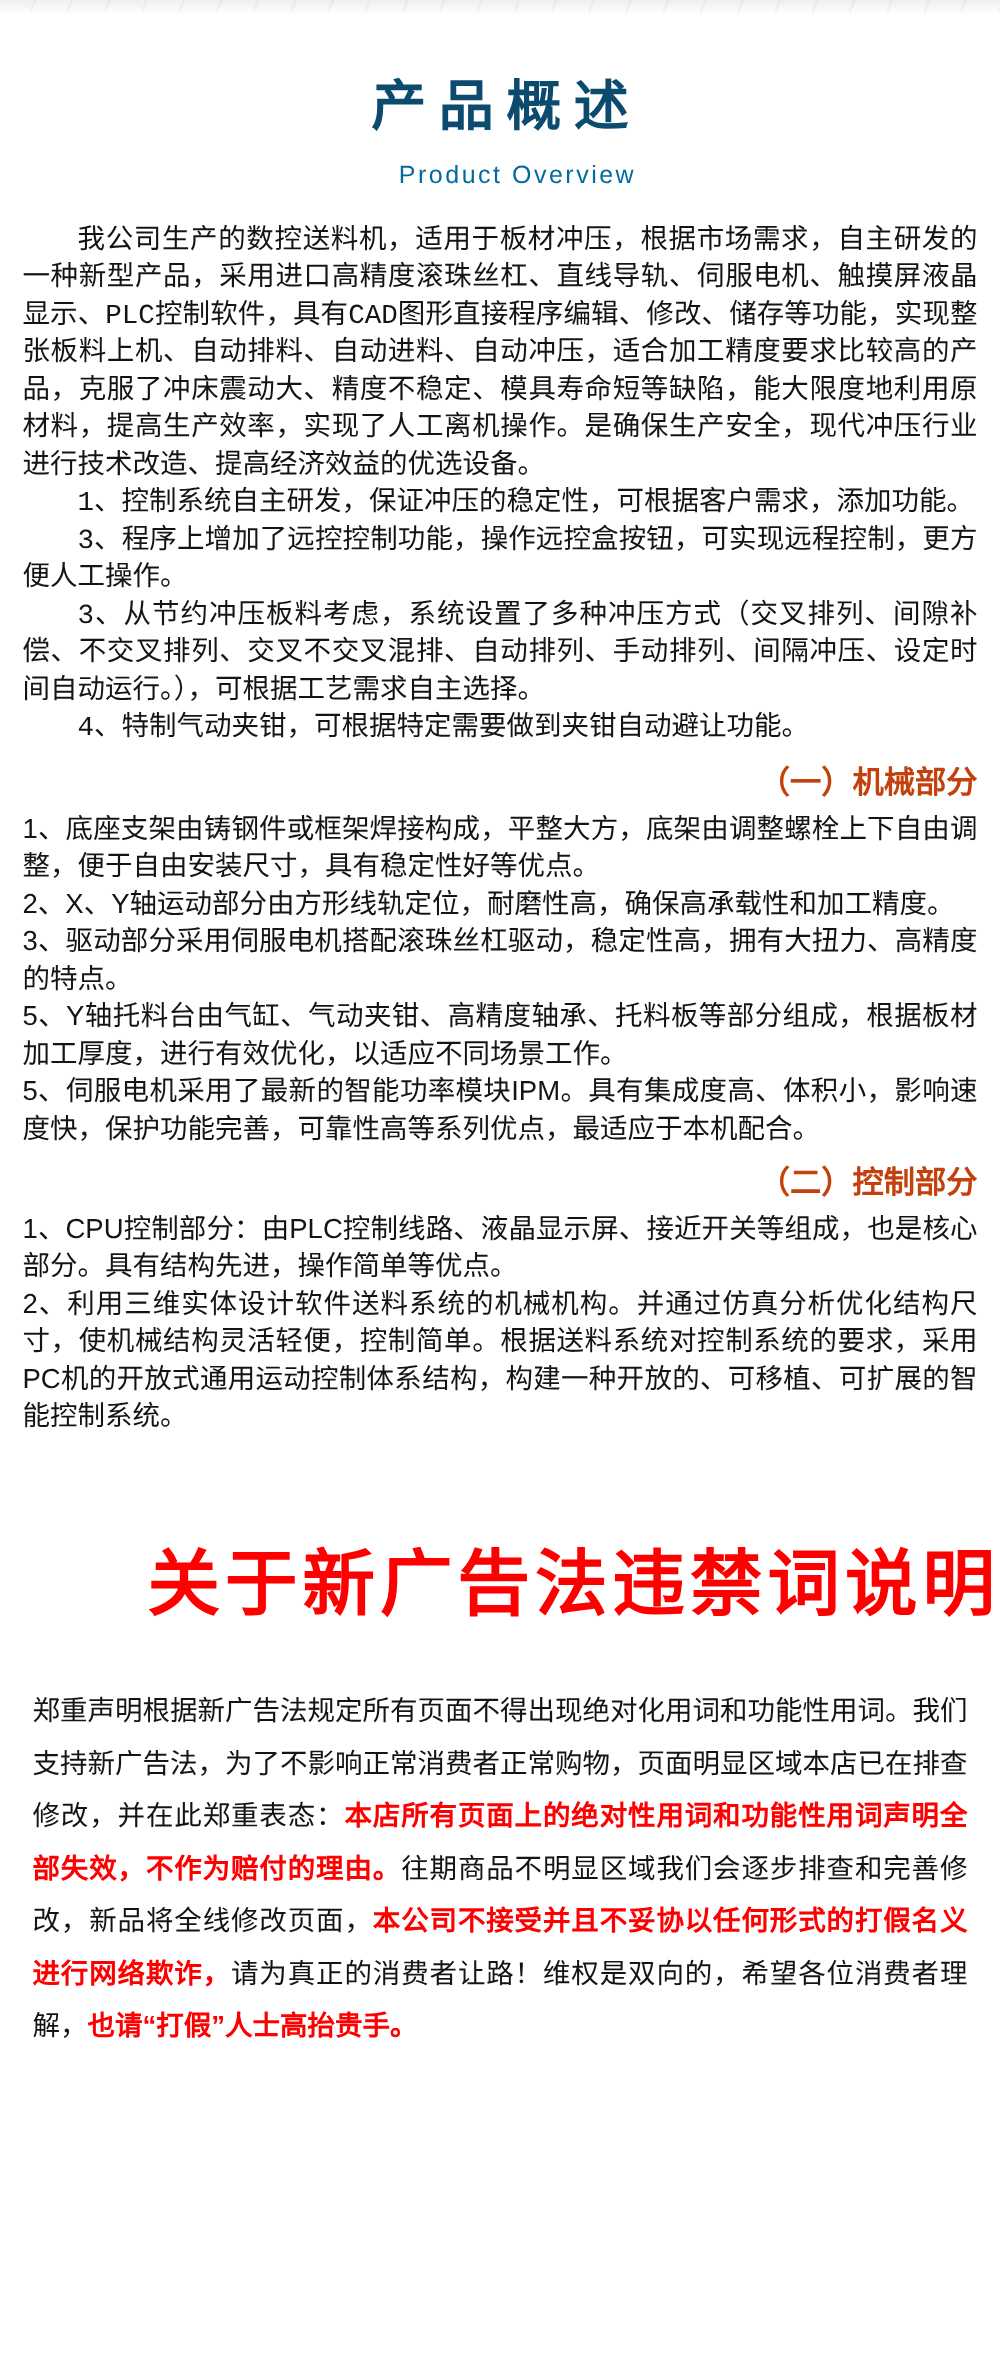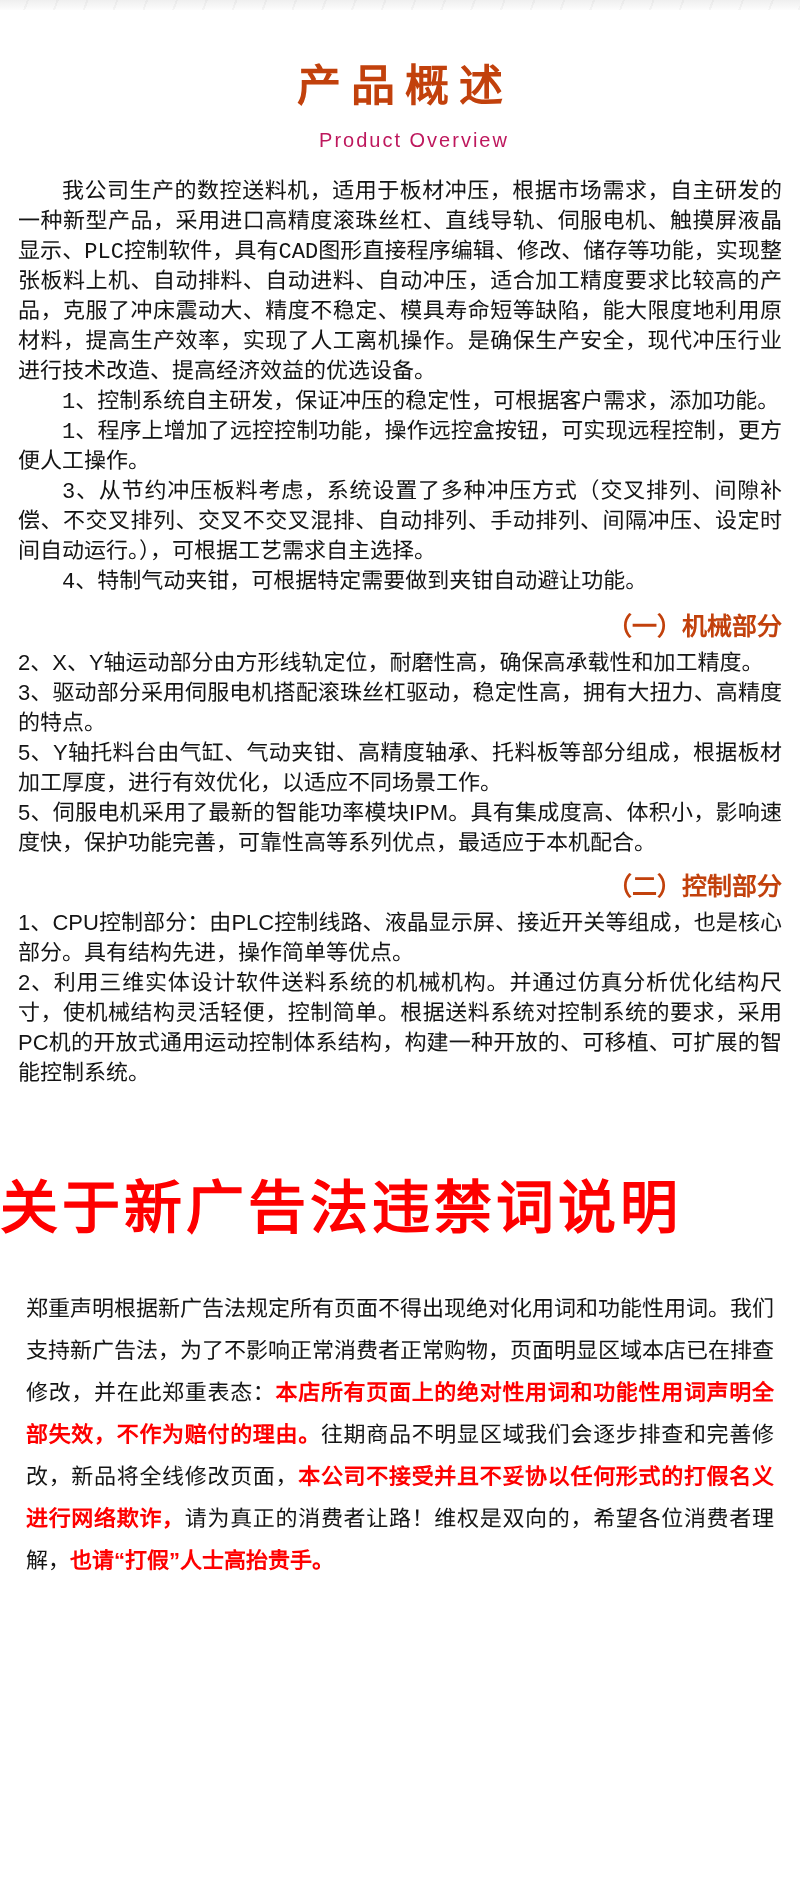--- a/index.html
+++ b/index.html
@@ -16,29 +16,29 @@
     width: 800px;
     background:
       repeating-linear-gradient(-70deg, rgba(0,0,0,0.03) 0 2px, rgba(0,0,0,0) 2px 28px),
       linear-gradient(180deg, #efefef 0%, #f7f7f7 60%, #fdfdfd 100%);
   }
   header { text-align: center; padding-top: 50px; }
   .page-title {
     margin: 0;
     font-size: 44px;
     font-weight: bold;
-    color: #c2410c;
+    color: #0c4a6e;
     letter-spacing: 10px;
     text-indent: 10px; 
     line-height: 1.2;
   }
   .page-subtitle {
     margin-top: 16px;
     font-size: 20px;
-    color: #be185d;
+    color: #0369a1;
     letter-spacing: 2px;
     margin-left: 28px;
   }
   .content {
     margin-top: 26px;
     padding: 0 18px;
     font-size: 22px;
     line-height: 30px;
     text-align: justify;
     color: #141414;
@@ -49,21 +49,21 @@
     margin: 12px 0 6px 0;
     font-size: 25px;
     font-weight: bold;
     color: #c2410c;
     line-height: 32px;
     text-align: right;
   }
   .notice { margin-top: 88px; }
   .notice-title {
     margin: 0;
-    text-align: left;
+    text-align: right;
     font-size: 58px;
     line-height: 64px;
     font-weight: bold;
     letter-spacing: 4px;
     color: #fe0000;
   }
   .notice-body {
     margin: 48px 26px 0 26px;
     font-size: 22px;
     line-height: 42px;
@@ -79,25 +79,26 @@
 <div class="top-texture"></div>
 
 <header>
   <h1 class="page-title">产品概述</h1>
   <div class="page-subtitle">Product Overview</div>
 </header>
 
 <section class="content">
   <p class="indent">我公司生产的数控送料机，适用于板材冲压，根据市场需求，自主研发的一种新型产品，采用进口高精度滚珠丝杠、直线导轨、伺服电机、触摸屏液晶显示、PLC控制软件，具有CAD图形直接程序编辑、修改、储存等功能，实现整张板料上机、自动排料、自动进料、自动冲压，适合加工精度要求比较高的产品，克服了冲床震动大、精度不稳定、模具寿命短等缺陷，能大限度地利用原材料，提高生产效率，实现了人工离机操作。是确保生产安全，现代冲压行业进行技术改造、提高经济效益的优选设备。</p>
   <p class="indent">1、控制系统自主研发，保证冲压的稳定性，可根据客户需求，添加功能。</p>
-  <p class="indent">1、程序上增加了远控控制功能，操作远控盒按钮，可实现远程控制，更方便人工操作。</p>
+  <p class="indent">3、程序上增加了远控控制功能，操作远控盒按钮，可实现远程控制，更方便人工操作。</p>
   <p class="indent">3、从节约冲压板料考虑，系统设置了多种冲压方式（交叉排列、间隙补偿、不交叉排列、交叉不交叉混排、自动排列、手动排列、间隔冲压、设定时间自动运行。），可根据工艺需求自主选择。</p>
   <p class="indent">4、特制气动夹钳，可根据特定需要做到夹钳自动避让功能。</p>
 
   <h2 class="section-heading">（一）机械部分</h2>
+  <p>1、底座支架由铸钢件或框架焊接构成，平整大方，底架由调整螺栓上下自由调整，便于自由安装尺寸，具有稳定性好等优点。</p>
   <p>2、X、Y轴运动部分由方形线轨定位，耐磨性高，确保高承载性和加工精度。</p>
   <p>3、驱动部分采用伺服电机搭配滚珠丝杠驱动，稳定性高，拥有大扭力、高精度的特点。</p>
   <p>5、Y轴托料台由气缸、气动夹钳、高精度轴承、托料板等部分组成，根据板材加工厚度，进行有效优化，以适应不同场景工作。</p>
   <p>5、伺服电机采用了最新的智能功率模块IPM。具有集成度高、体积小，影响速度快，保护功能完善，可靠性高等系列优点，最适应于本机配合。</p>
 
   <h2 class="section-heading">（二）控制部分</h2>
   <p>1、CPU控制部分：由PLC控制线路、液晶显示屏、接近开关等组成，也是核心部分。具有结构先进，操作简单等优点。</p>
   <p>2、利用三维实体设计软件送料系统的机械机构。并通过仿真分析优化结构尺寸，使机械结构灵活轻便，控制简单。根据送料系统对控制系统的要求，采用PC机的开放式通用运动控制体系结构，构建一种开放的、可移植、可扩展的智能控制系统。</p>
 </section>
 

